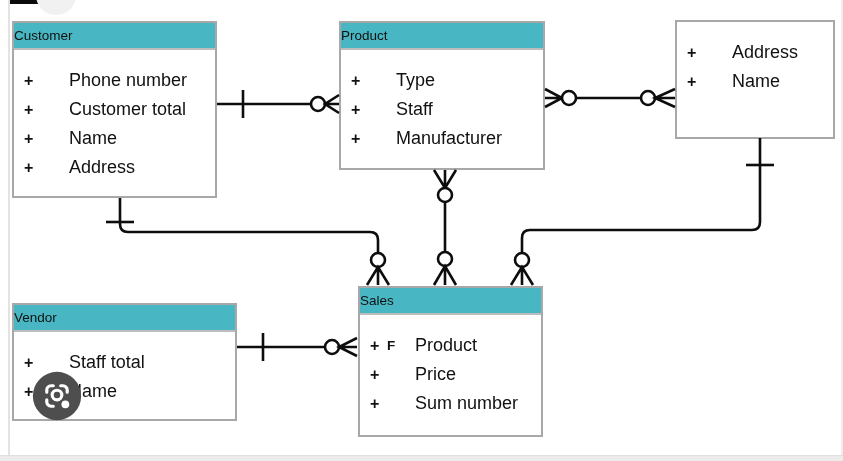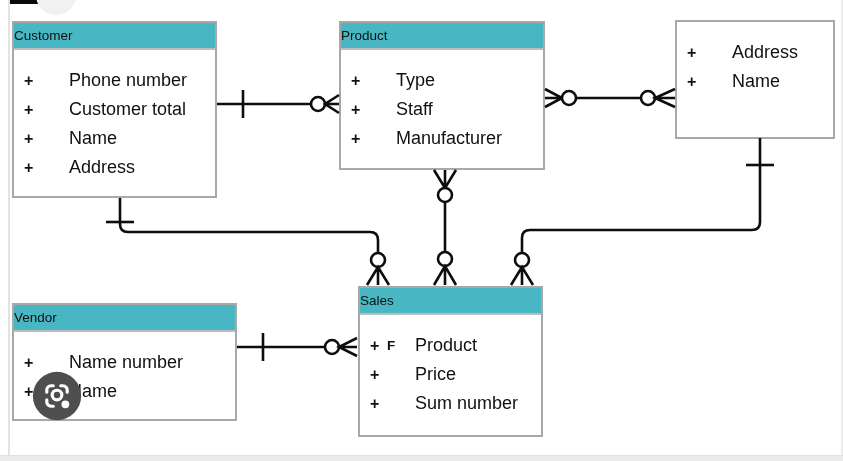--- a/index.html
+++ b/index.html
@@ -114,21 +114,21 @@
       </div>
   </div>
 </div>
 
 <div class="entity e-vendor">
   <div class="ehead">Vendor</div>
   <div class="ebody">
     <div class="row">
         <span class="plus">+</span>
         <span class="fkey"></span>
-        <span class="fname">Name number</span>
+        <span class="fname">Staff total</span>
       </div>
     <div class="row">
         <span class="plus">+</span>
         <span class="fkey"></span>
         <span class="fname">Name</span>
       </div>
   </div>
 </div>
 
 <div class="entity e-sales">

